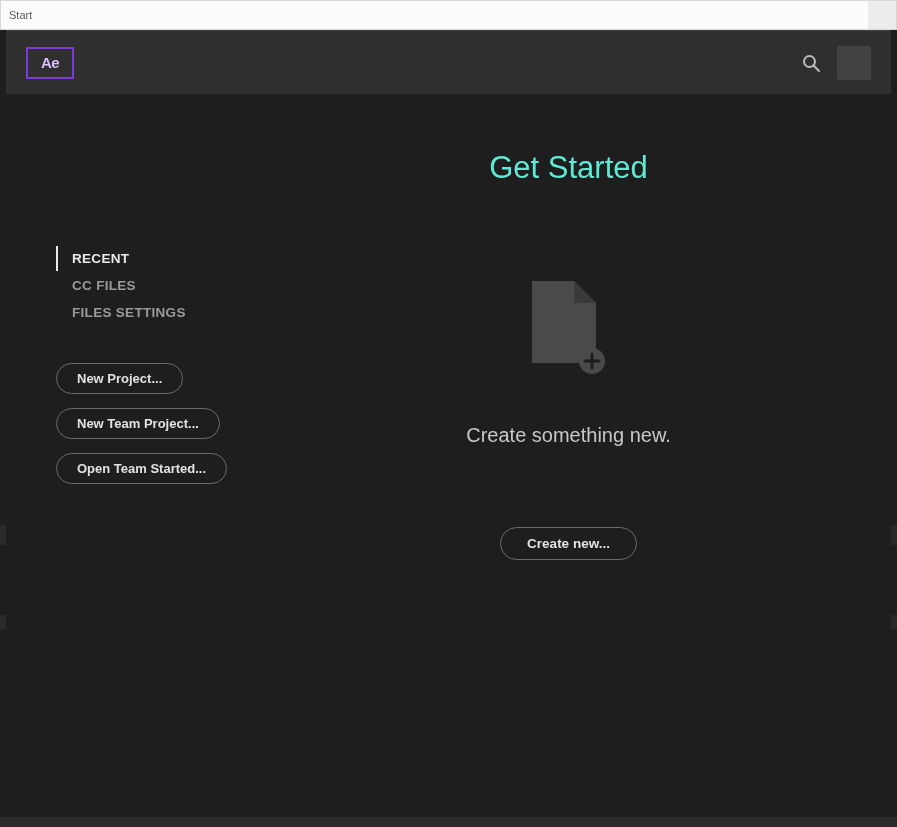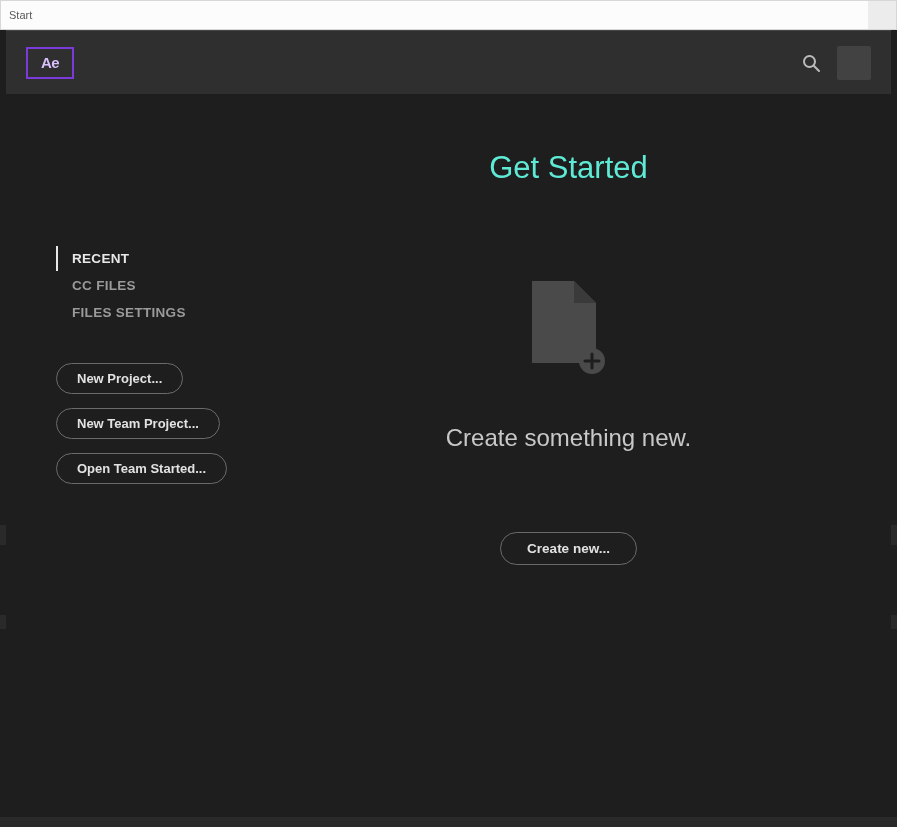--- a/index.html
+++ b/index.html
@@ -132,21 +132,21 @@
     font-weight: 400;
   }
   .doc-icon-wrap {
     margin-top: 100px;
     position: relative;
     width: 76px;
     height: 94px;
   }
   .main-subtitle {
     color: #c8c8c8;
-    font-size: 24px;
+    font-size: 20px;
     font-weight: 400;
     margin-top: 44px;
   }
   .create-btn {
     margin-top: 80px;
     border: 1px solid #6b6b6b;
     background: transparent;
     color: #e2e2e2;
     border-radius: 40px;
     padding: 8px 26px;

